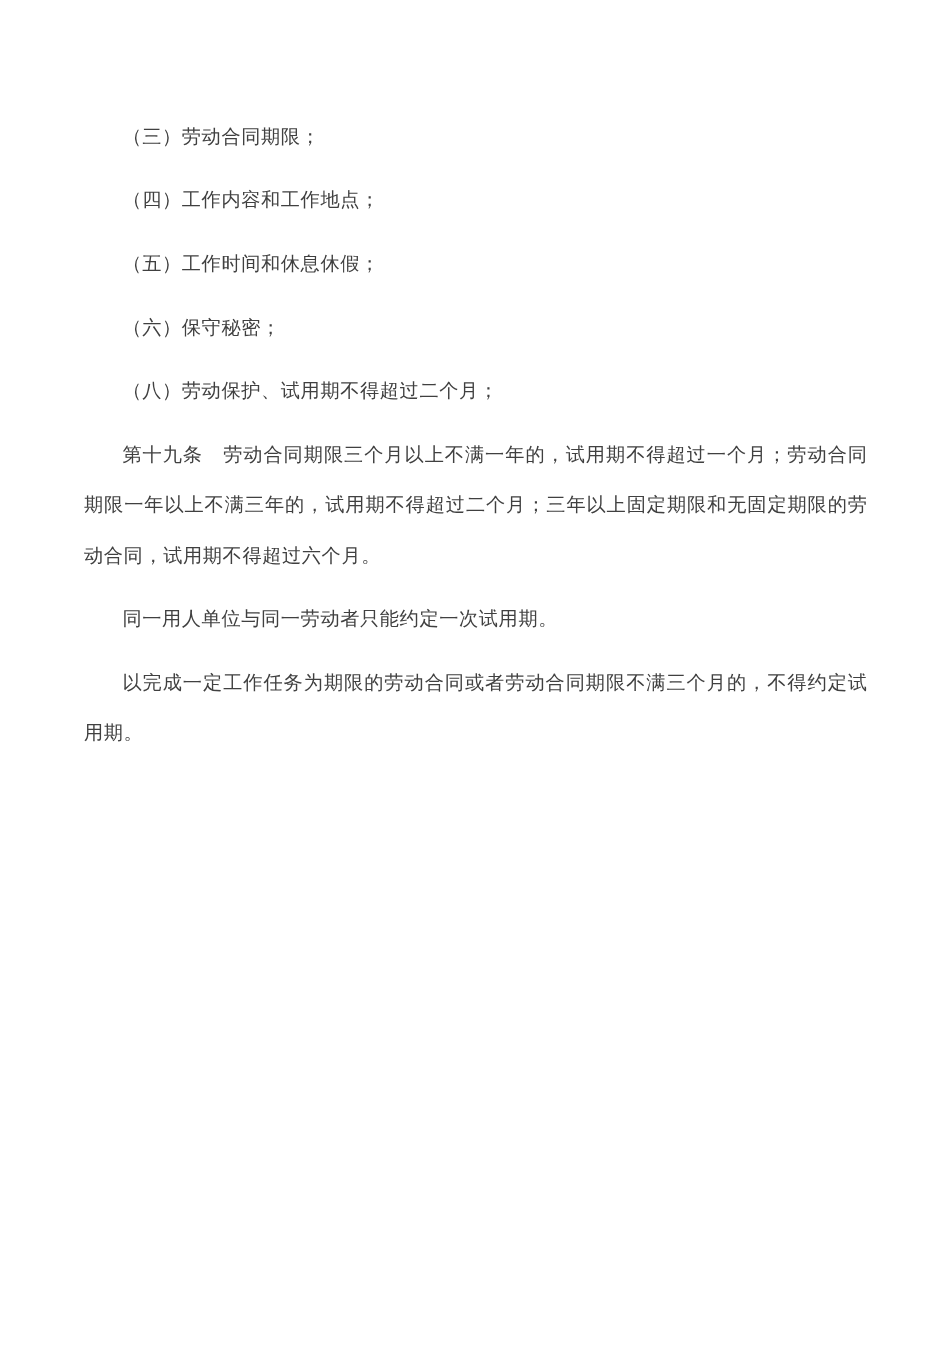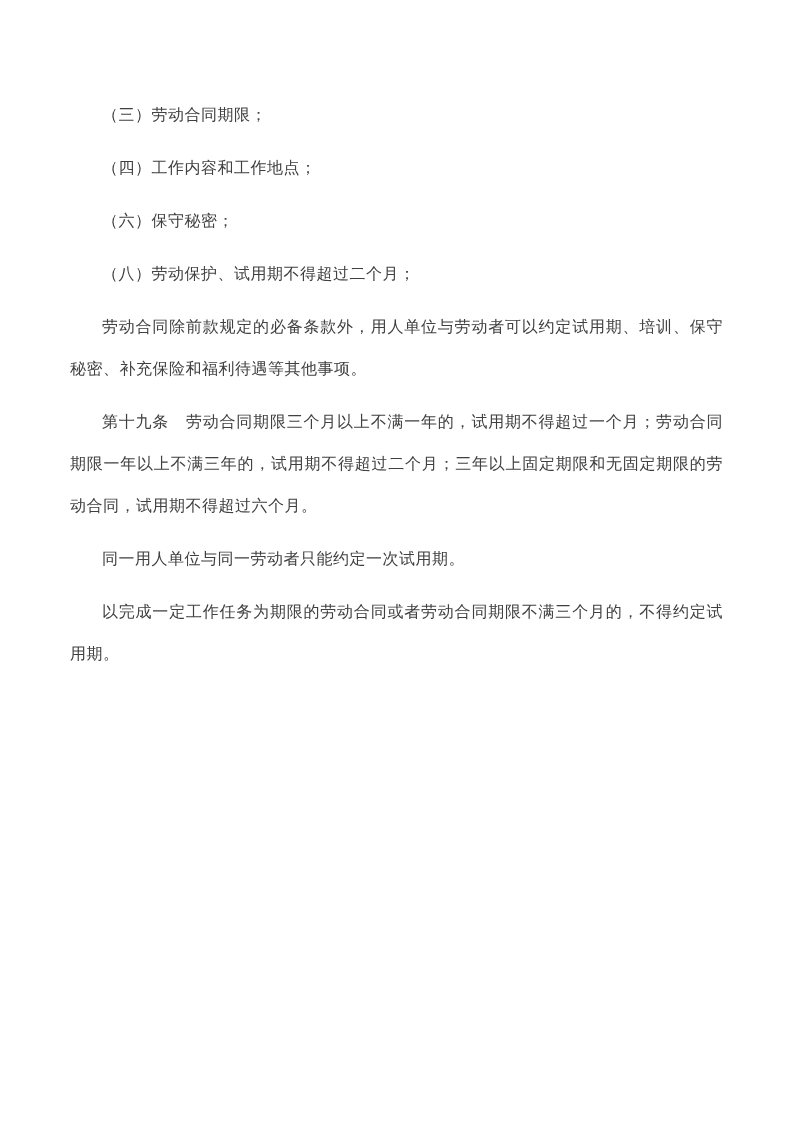--- a/index.html
+++ b/index.html
@@ -37,20 +37,20 @@
     word-break: break-all;
   }
 </style>
 </head>
 <body>
 
 <div class="page">
   <div class="doc-body">
     <p>（三）劳动合同期限；</p>
     <p>（四）工作内容和工作地点；</p>
+    <p>（五）工作时间和休息休假；</p>
     <p>（六）保守秘密；</p>
     <p>（八）劳动保护、试用期不得超过二个月；</p>
-    <p>劳动合同除前款规定的必备条款外，用人单位与劳动者可以约定试用期、培训、保守秘密、补充保险和福利待遇等其他事项。</p>
     <p>第十九条　劳动合同期限三个月以上不满一年的，试用期不得超过一个月；劳动合同期限一年以上不满三年的，试用期不得超过二个月；三年以上固定期限和无固定期限的劳动合同，试用期不得超过六个月。</p>
     <p>同一用人单位与同一劳动者只能约定一次试用期。</p>
     <p>以完成一定工作任务为期限的劳动合同或者劳动合同期限不满三个月的，不得约定试用期。</p>
   </div>
 </div>
 
 </body></html>

